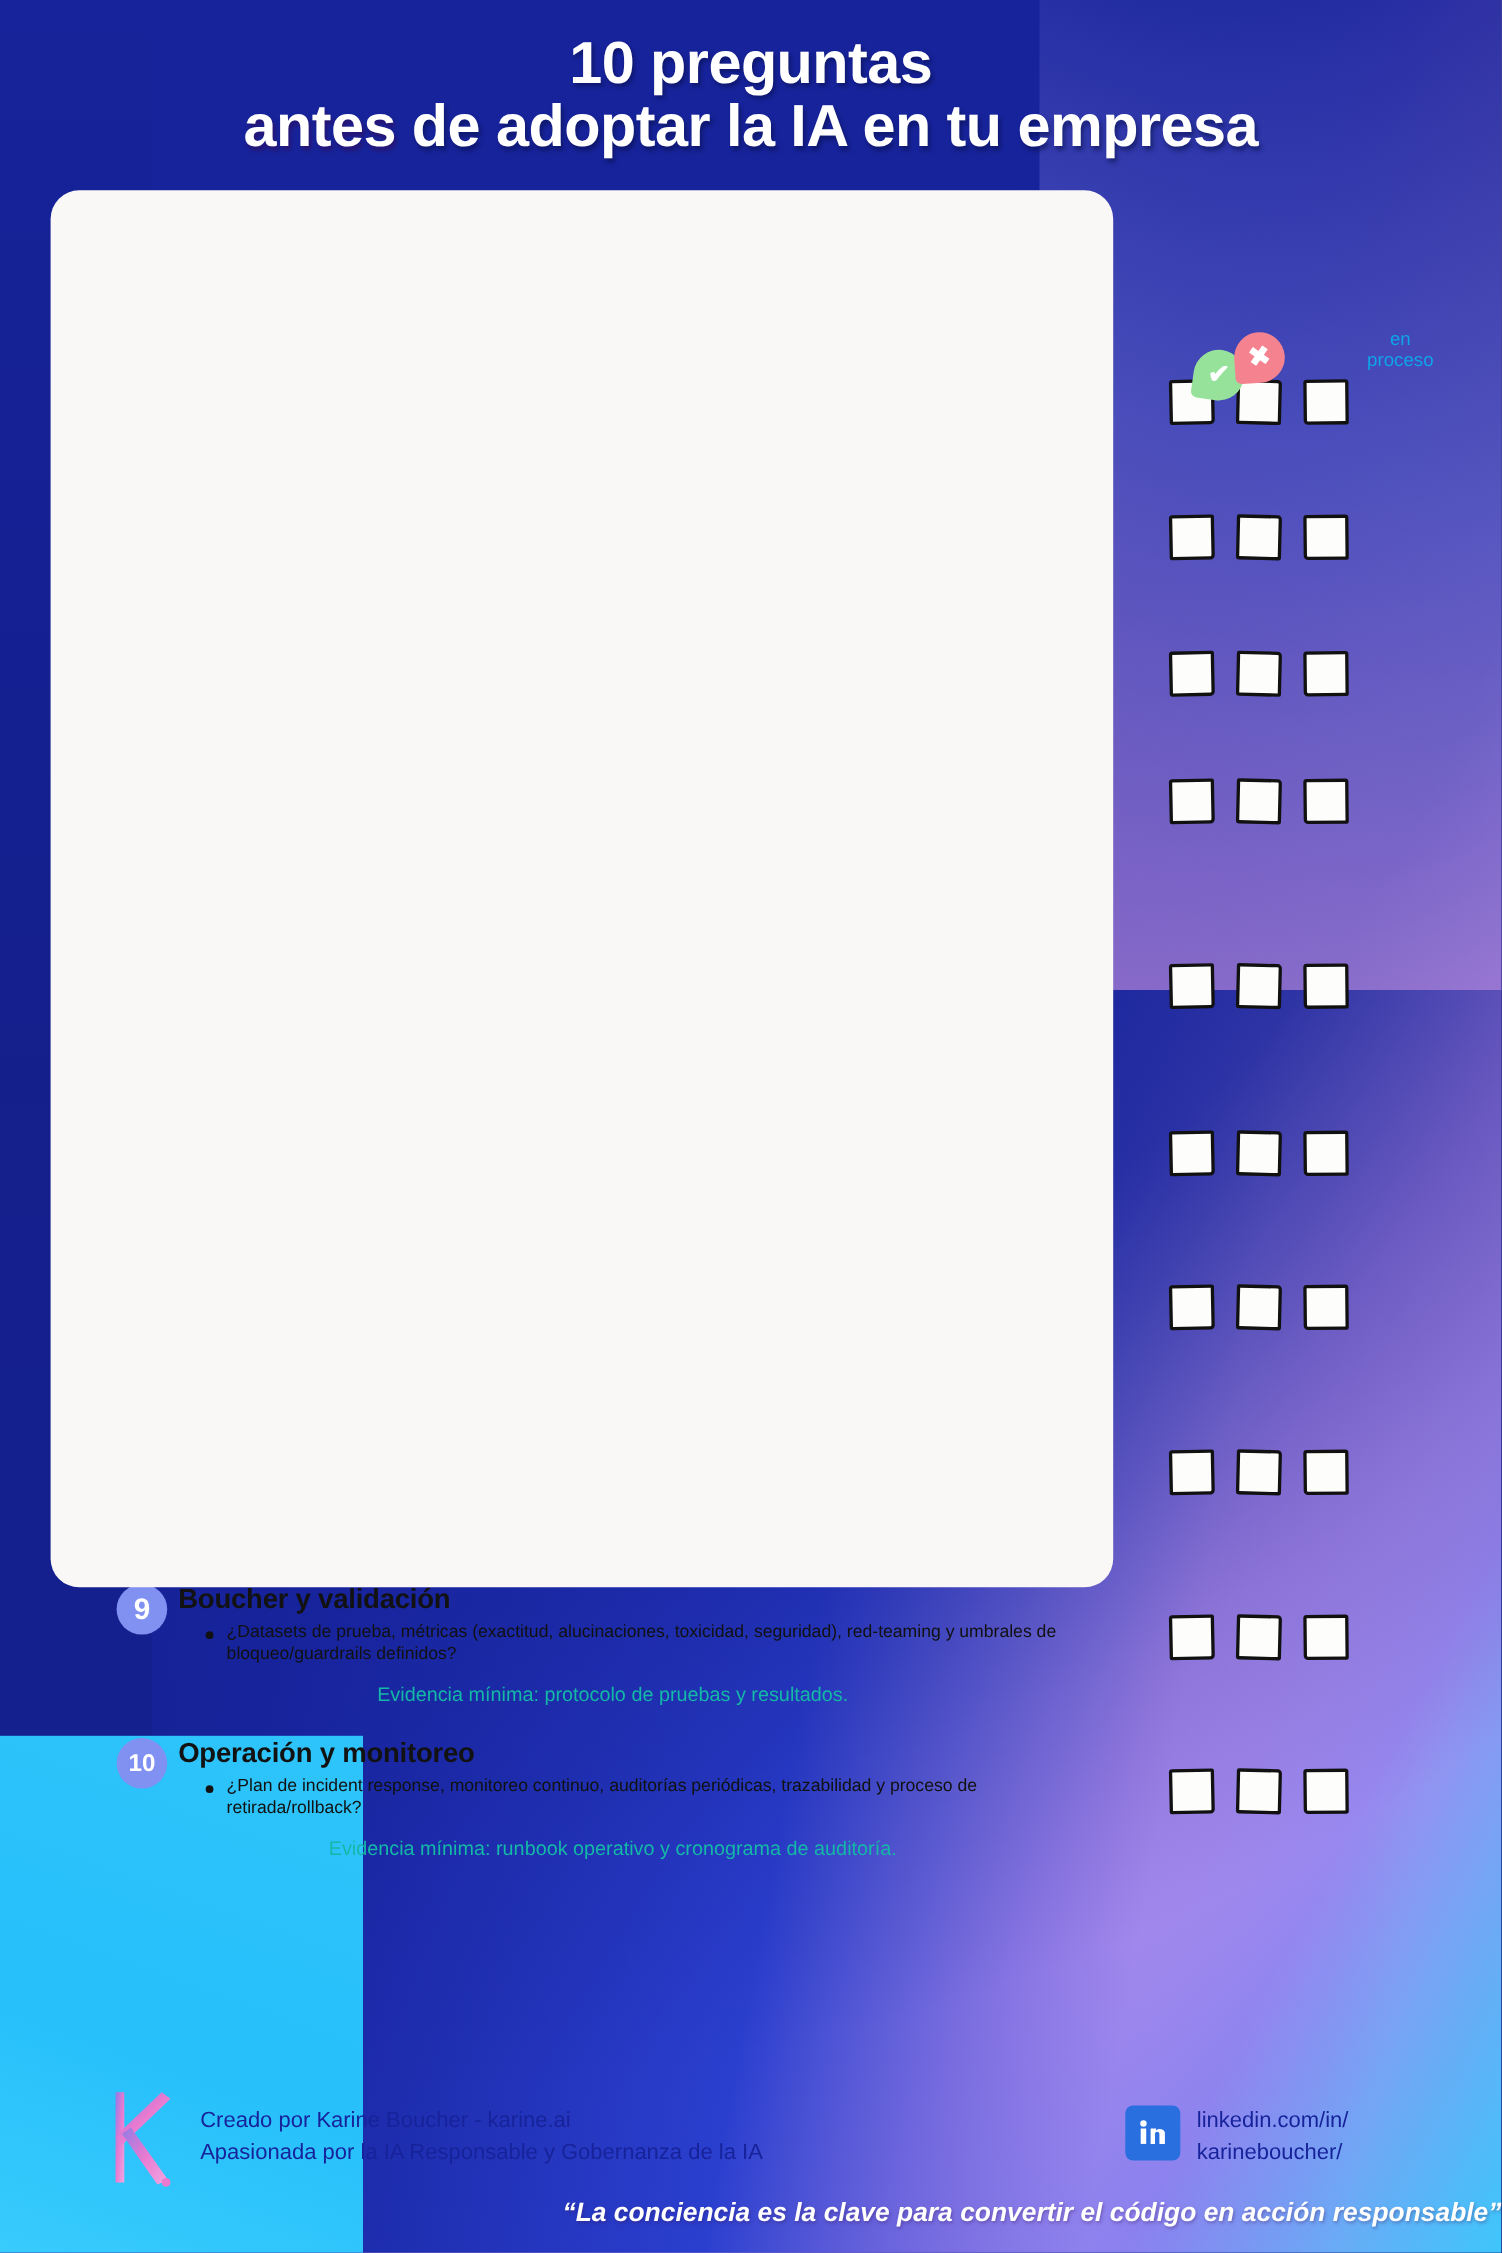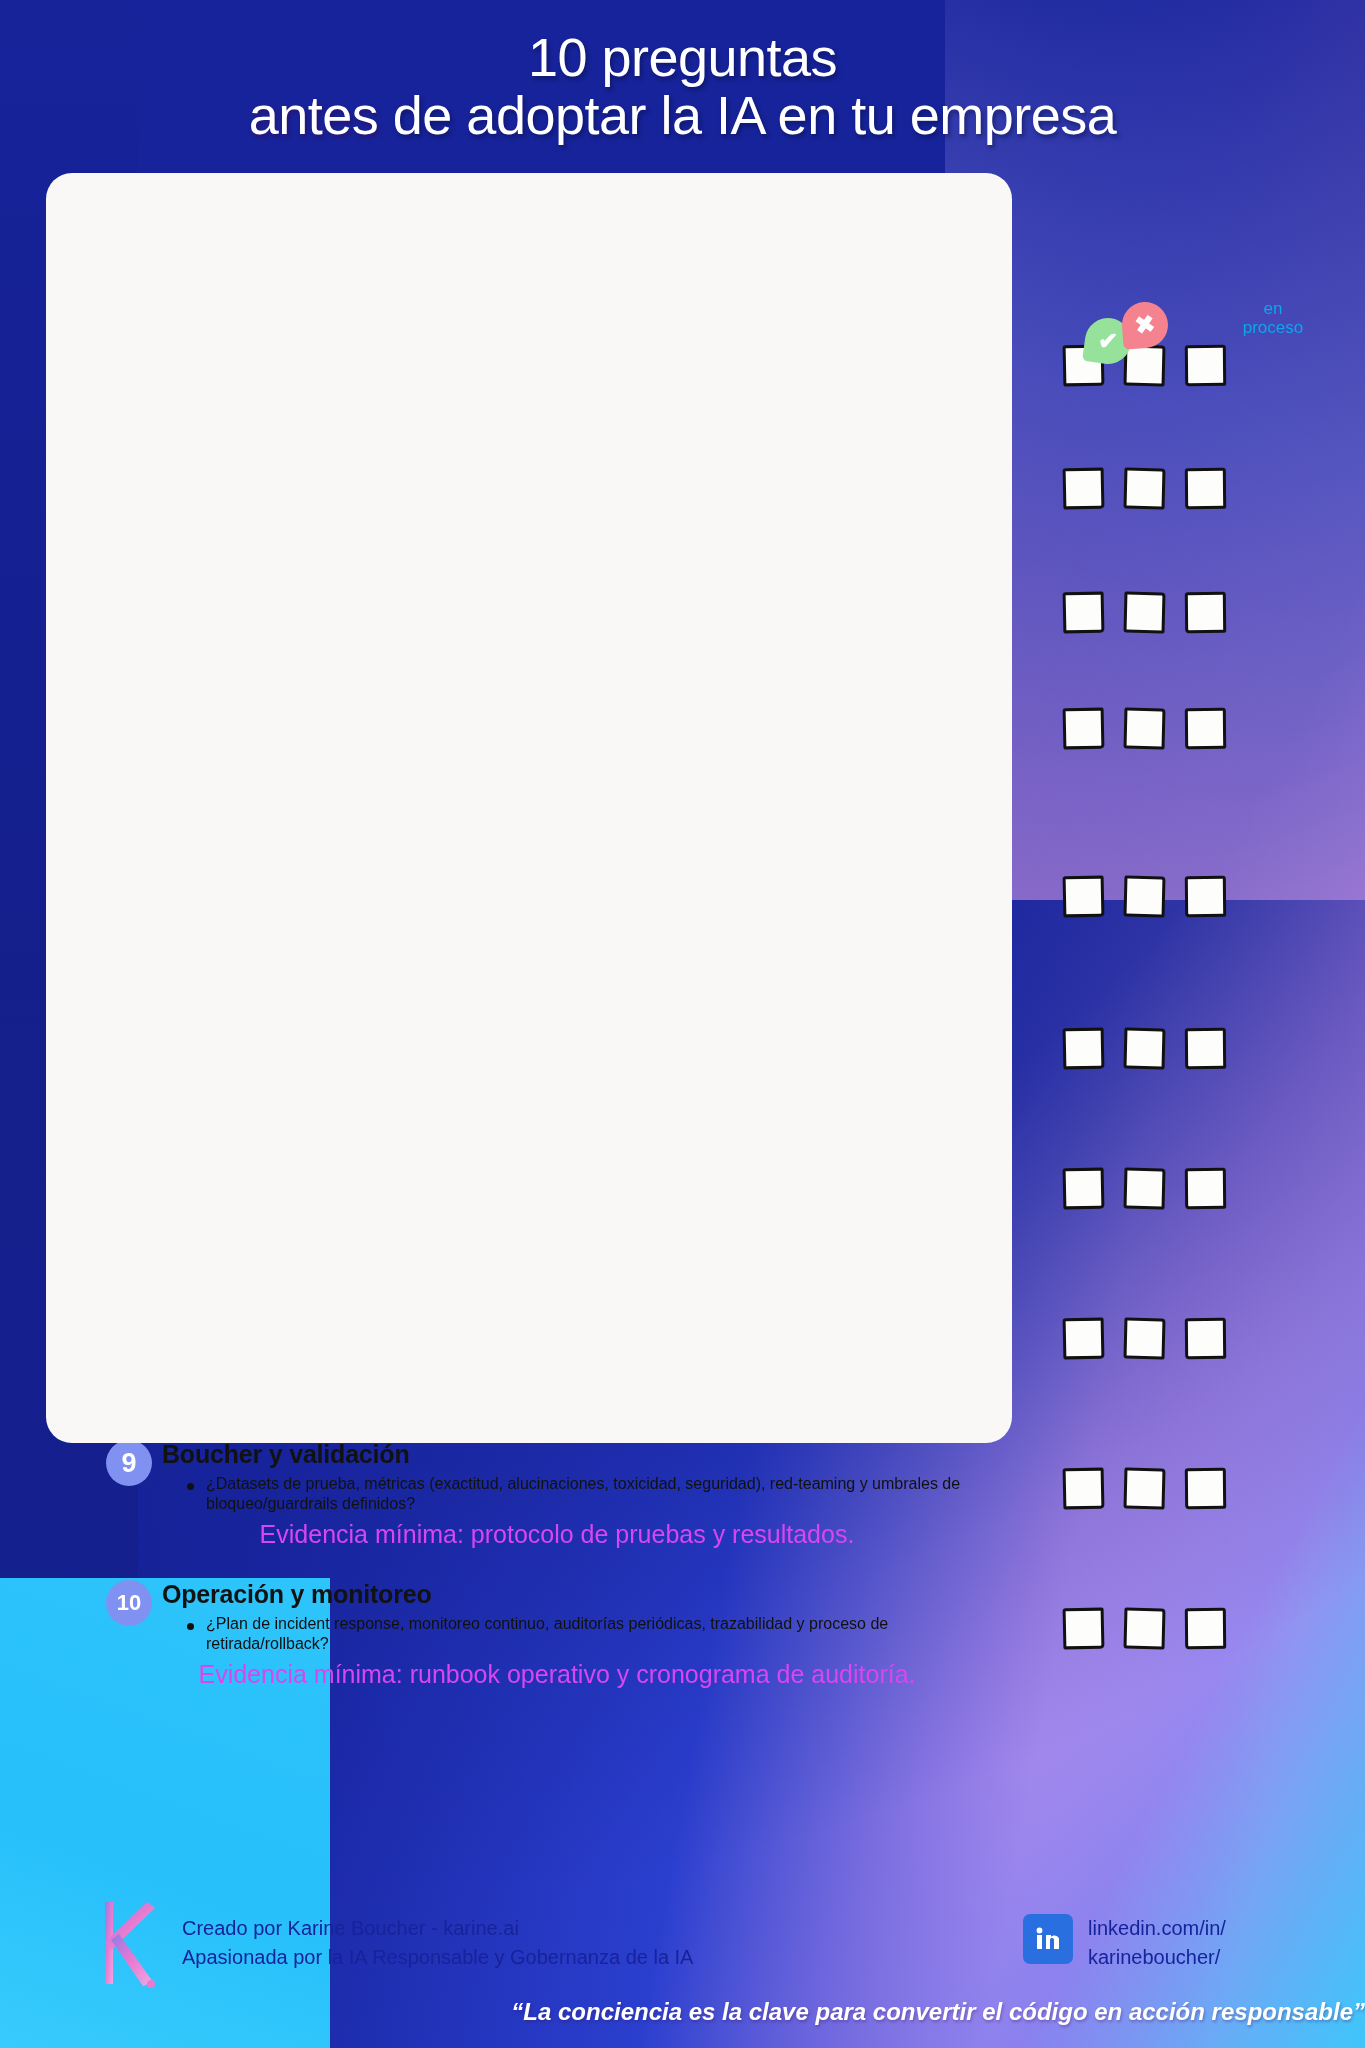--- a/index.html
+++ b/index.html
@@ -39,21 +39,21 @@
     background:linear-gradient(200deg, rgba(120,150,255,0.0) 0%, rgba(160,150,245,0.35) 45%, rgba(225,160,235,0.55) 100%);
   }
 
   
   #header{
     position:absolute; left:0; top:0; width:1365px; height:172px;
     display:flex; flex-direction:column; align-items:center; justify-content:center;
     z-index:5;
   }
   .title-line{
-    font-weight:normal;
+    font-weight:bold;
     letter-spacing:-0.5px;
     color:#ffffff;
     text-shadow:2px 3px 4px rgba(8,14,70,0.55);
     white-space:nowrap;
     line-height:1.04;
   }
   #title-1{ font-size:54px; }
   #title-2{ font-size:54px; margin-top:2px; }
   #title-highlight{ color:#ffffff; text-shadow:2px 3px 4px rgba(60,0,60,0.45); }
 
@@ -118,25 +118,25 @@
   }
   ul.q-list li:before{
     content:"";
     position:absolute;
     left:-19px; top:9px;
     width:7px; height:7px;
     border-radius:50%;
     background:#111;
   }
   .evidence{
-    font-size:25px;
-    color:#d946ef;
+    font-size:18px;
+    color:#14b8a6;
     line-height:1.26;
     text-align:center;
-    margin-top:5px;
+    margin-top:15px;
     padding-right:40px;
   }
 
   
   .cb-row{
     position:absolute;
     display:flex;
     gap:20px;
     z-index:6;
   }

